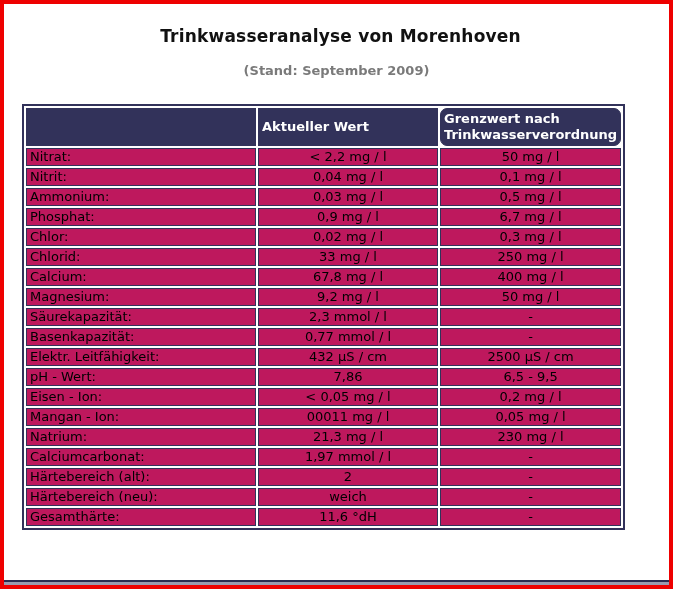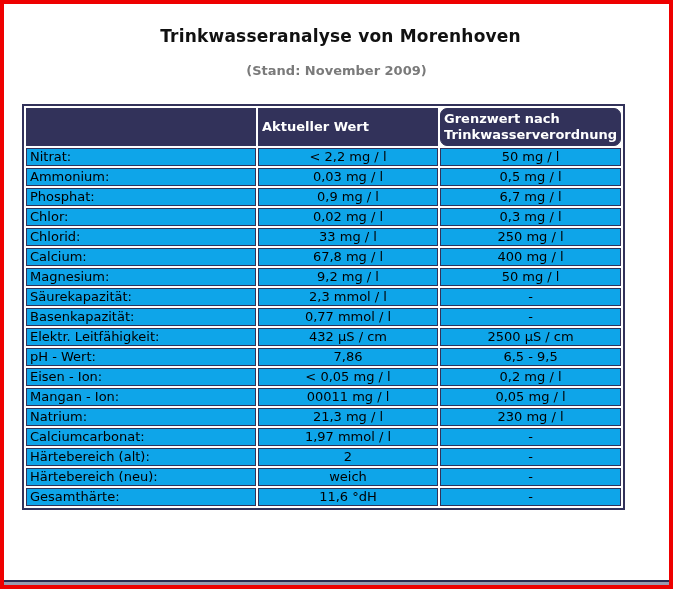--- a/index.html
+++ b/index.html
@@ -43,21 +43,21 @@
   table.analysis th {
     background: #32325a;
     color: #ffffff;
     font-weight: bold;
     text-align: left;
     vertical-align: middle;
     line-height: 16px;
     padding: 2px 3px;
   }
   table.analysis td {
-    background: #0ea5e9;
+    background: #be185d;
     color: #000000;
     line-height: 14px;
     height: 14px;
     vertical-align: middle;
     white-space: nowrap;
   }
   .col-label { width: 222px; }
   .col-value { width: 172px; }
   .col-limit { width: 170px; border-radius: 7px; }
   td.label { text-align: left; }
@@ -70,35 +70,40 @@
     height: 3px;
     background: #9a9ab0;
     border-top: 2px solid #2c2c50;
   }
 </style>
 </head>
 <body>
 
 <div class="frame">
   <h1 class="title">Trinkwasseranalyse von Morenhoven</h1>
-  <div class="subtitle">(Stand: November 2009)</div>
+  <div class="subtitle">(Stand: September 2009)</div>
 
   <table class="analysis">
     <thead>
       <tr>
         <th class="col-label"></th>
         <th class="col-value">Aktueller Wert</th>
         <th class="col-limit">Grenzwert nach Trinkwasserverordnung</th>
       </tr>
     </thead>
     <tbody>
         <tr>
     <td class="label">Nitrat:</td>
     <td class="num">&lt; 2,2 mg / l</td>
     <td class="num">50 mg / l</td>
+  </tr>
+        <tr>
+    <td class="label">Nitrit:</td>
+    <td class="num">0,04 mg / l</td>
+    <td class="num">0,1 mg / l</td>
   </tr>
         <tr>
     <td class="label">Ammonium:</td>
     <td class="num">0,03 mg / l</td>
     <td class="num">0,5 mg / l</td>
   </tr>
         <tr>
     <td class="label">Phosphat:</td>
     <td class="num">0,9 mg / l</td>
     <td class="num">6,7 mg / l</td>

